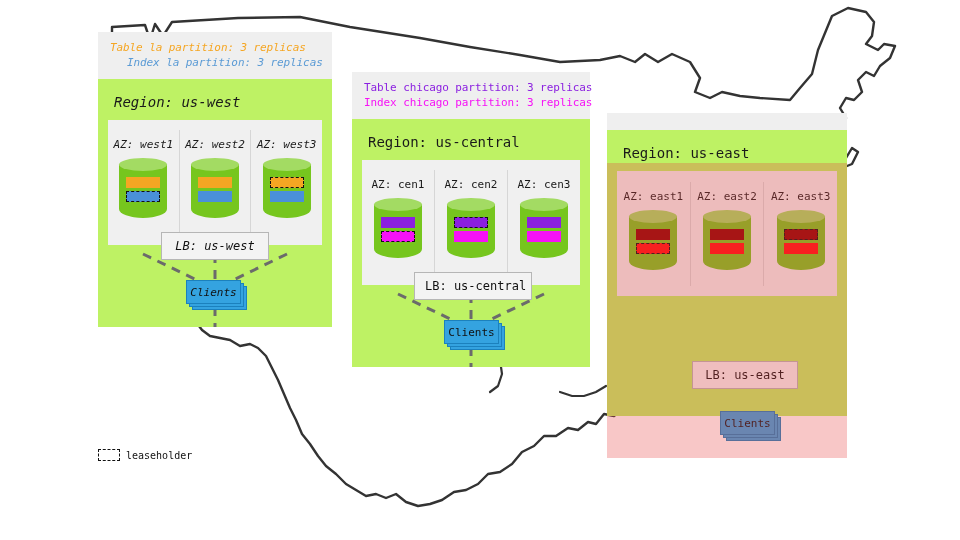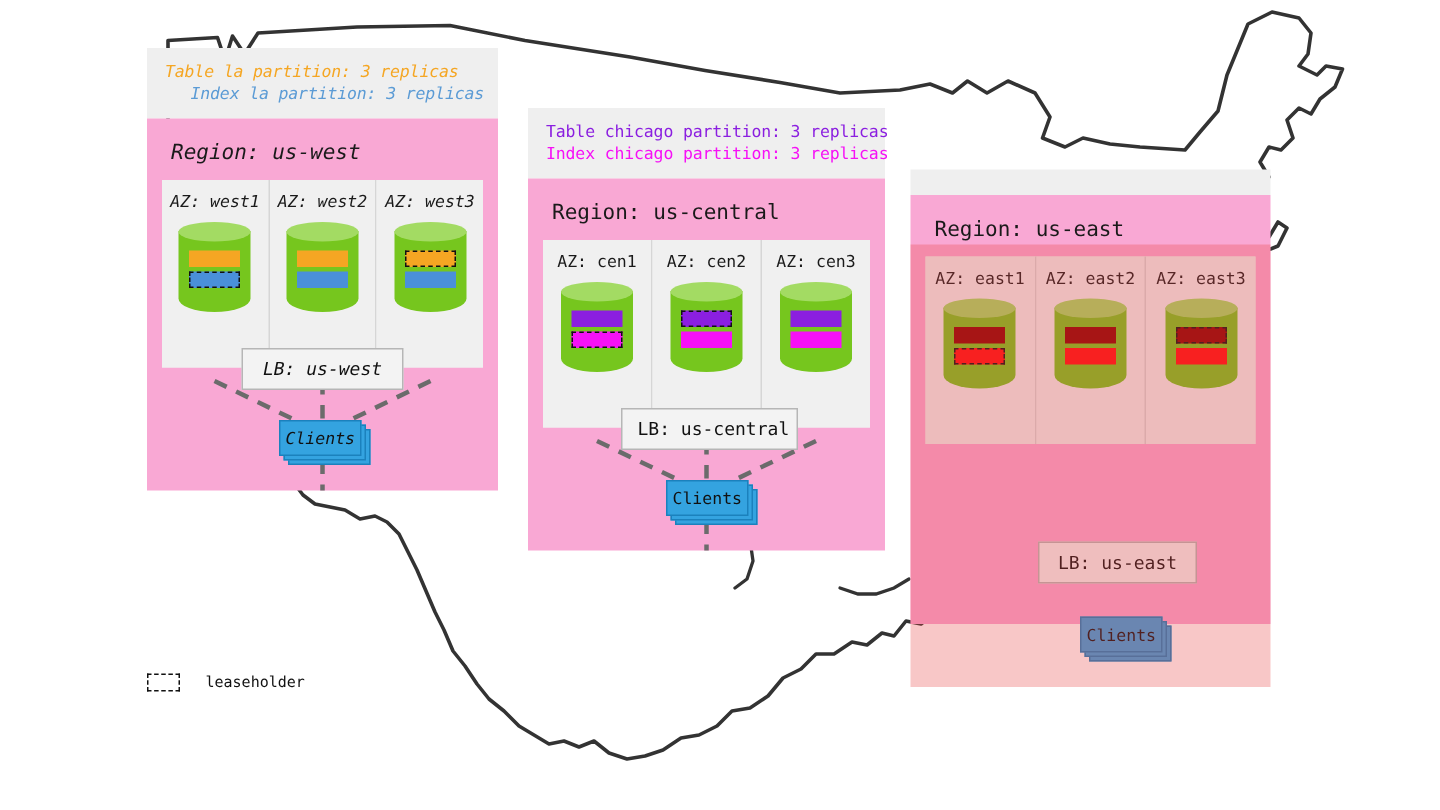--- a/index.html
+++ b/index.html
@@ -29,33 +29,34 @@
     background: #efefef;
     padding: 9px 12px 8px 12px;
     line-height: 1.35;
   }
   .hdr-line {
     font-size: 11px;
     white-space: nowrap;
     letter-spacing: -0.1px;
   }
   .region-body {
-    background: #f9a8d4;
+    background: #bef264;
     padding: 8px 10px 12px 10px;
   }
   .region-title {
     font-size: 14px;
     color: #1a1a1a;
     padding: 7px 4px 10px 6px;
     white-space: nowrap;
   }
   .az-strip {
     display: flex;
     background: #f0f0f0;
     padding: 0;
+    align-items: center;
   }
   .az-cell {
     flex: 1 1 0;
     background: #f0f0f0;
     border-right: 1px solid #d6d6d6;
     padding: 8px 4px 10px 4px;
     text-align: center;
     position: relative;
   }
   .az-cell:last-child { border-right: none; }
@@ -145,21 +146,21 @@
   .fail-overlay {
     position: absolute;
     left: 0; top: 0; right: 0; bottom: 0;
     background: rgba(233, 70, 70, 0.30);
     pointer-events: none;
   }
 
   
   .legend {
     position: absolute;
-    display: flex; align-items: center; gap: 17px;
+    display: flex; align-items: center; gap: 6px;
   }
   .legend-swatch {
     width: 22px; height: 12px;
     border: 1.5px dashed #111;
     background: transparent;
   }
   .legend-text {
     font-size: 10px; color: #111;
   }
 </style>

